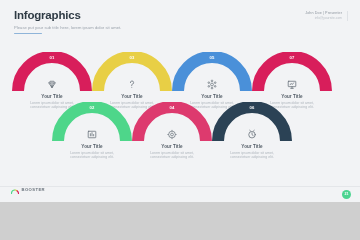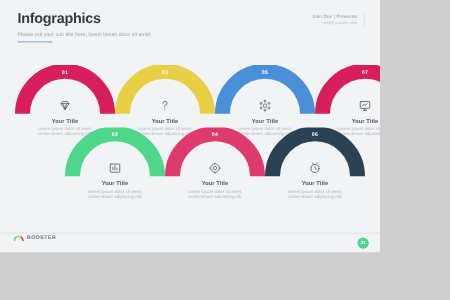--- a/index.html
+++ b/index.html
@@ -5,21 +5,21 @@
   html, body {
     margin: 0;
     padding: 0;
     background: #cfcfcf;
   }
   body {
     font-family: "Liberation Sans", sans-serif;
   }
   #slide {
     position: relative;
-    width: 304px;
+    width: 360px;
     height: 202px;
     background: #f2f3f5;
     overflow: hidden;
   }
 
   
   #header {
     position: absolute;
     left: 14px;
     top: 9px;

